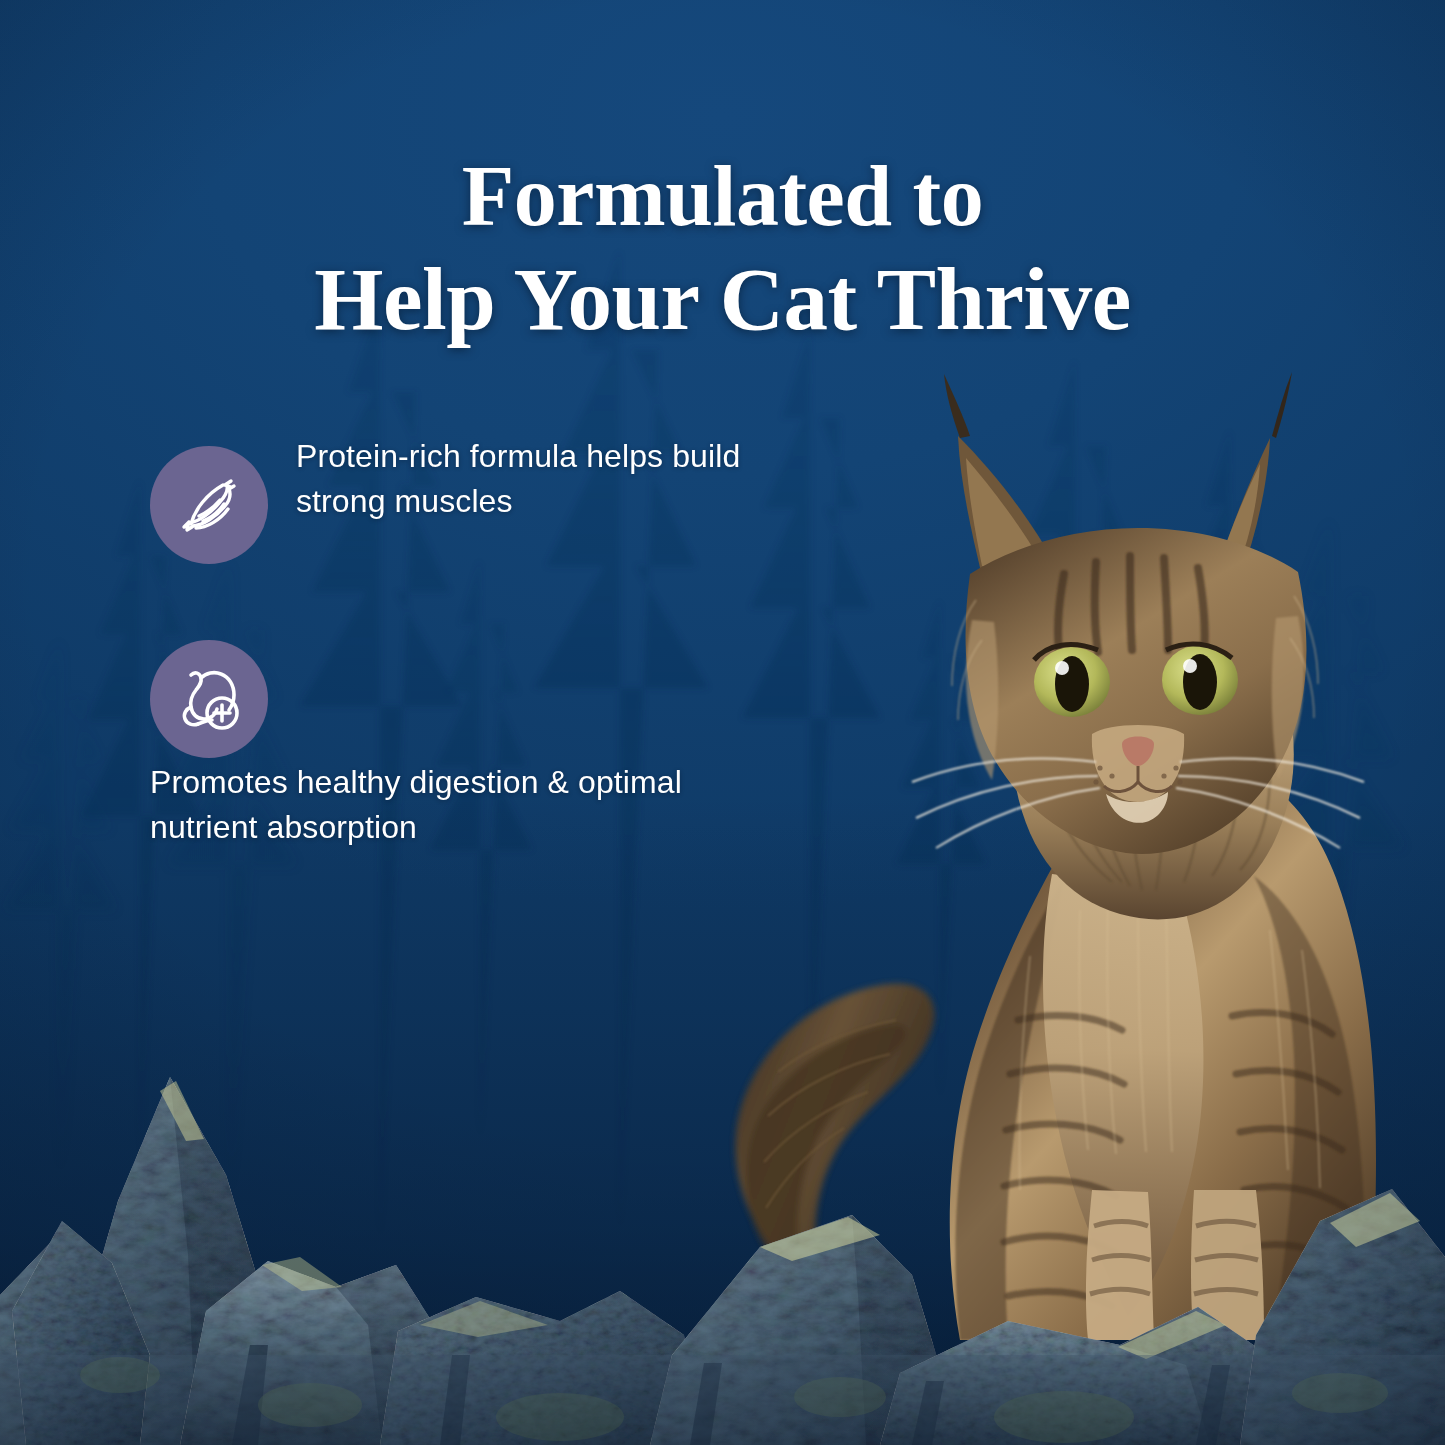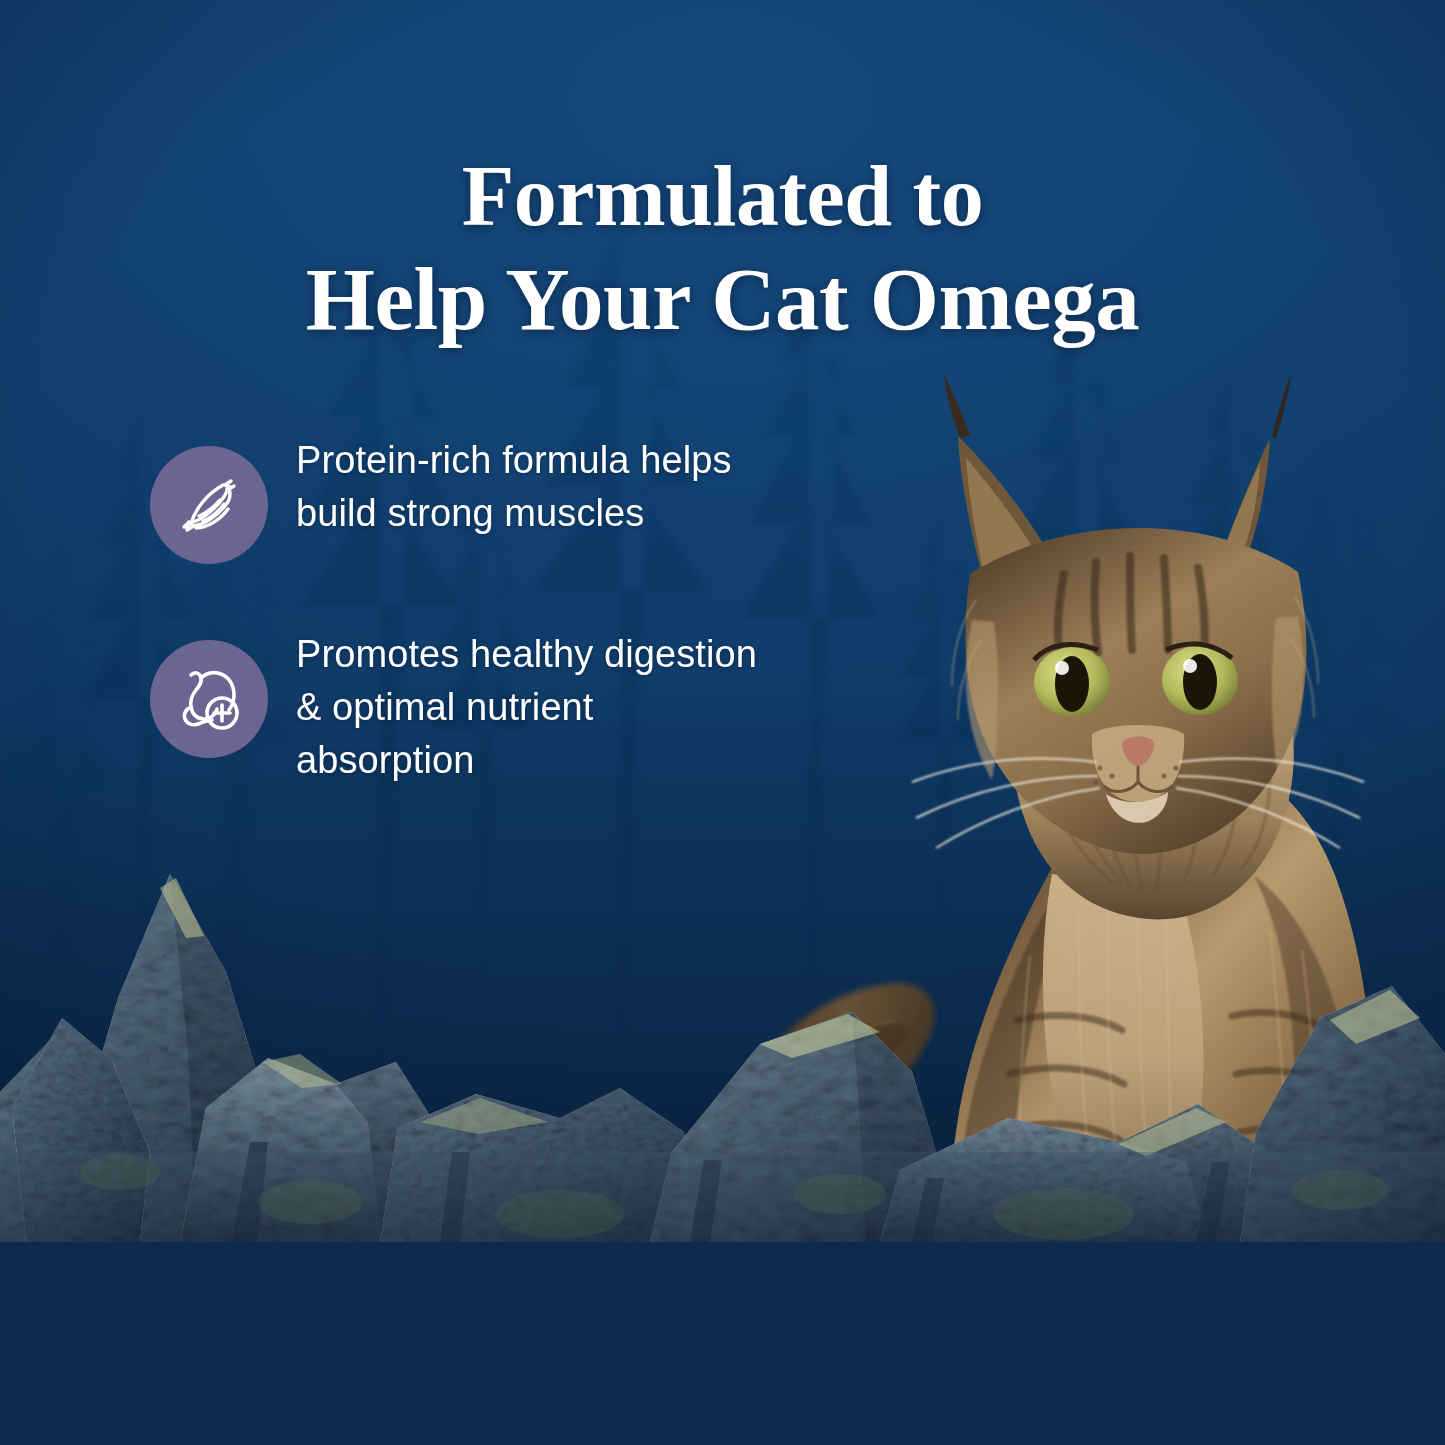--- a/index.html
+++ b/index.html
@@ -3,21 +3,21 @@
 <meta charset="utf-8">
 <style>
   html, body {
     margin: 0;
     padding: 0;
     background: #0d2b4e;
   }
   #stage {
     position: relative;
     width: 1445px;
-    height: 1242px;
+    height: 1445px;
     overflow: hidden;
     font-family: "Liberation Sans", sans-serif;
     background: #123f6e;
     -webkit-font-smoothing: antialiased;
   }
 
   
   .bg-base {
     position: absolute;
     inset: 0;
@@ -63,39 +63,39 @@
     left: 150px;
     top: 432px;
     width: 610px;
     z-index: 30;
   }
   .benefit {
     display: flex;
     align-items: flex-start;
     margin-bottom: 62px;
   }
-  .benefit:last-child { margin-bottom: 0; }
+  .benefit:last-child { margin-bottom: 0; flex-direction: column; }
 
   .badge {
     flex: 0 0 auto;
     width: 118px;
     height: 118px;
     border-radius: 50%;
     background: #6b6591;
     display: flex;
     align-items: center;
     justify-content: center;
     margin-right: 28px;
     margin-top: 14px;
   }
   .badge svg { display: block; }
 
   .benefit-text {
     color: #ffffff;
-    font-size: 38px;
+    font-size: 32px;
     line-height: 1.40;
     font-weight: 400;
     letter-spacing: 0.1px;
     padding-top: 2px;
     text-shadow: 0 1px 4px rgba(3,16,34,0.4);
   }
 
   
   .cat-wrap {
     position: absolute;
@@ -474,21 +474,21 @@
         <ellipse cx="120" cy="350" rx="40" ry="18"></ellipse>
         <ellipse cx="1340" cy="368" rx="48" ry="20"></ellipse>
       </g>
 
       <rect x="0" y="330" width="1445" height="90" fill="url(#rockDark)" opacity="0.35"></rect>
     </svg>
   </div>
 
   <h1 class="headline">
     <span class="l1">Formulated to</span>
-    <span class="l2">Help Your Cat Omega</span>
+    <span class="l2">Help Your Cat Thrive</span>
   </h1>
 
   <div class="benefits">
 
     <div class="benefit">
       <div class="badge">
         <svg width="72" height="72" viewBox="0 0 72 72" fill="none" stroke="#ffffff" stroke-width="3.4" stroke-linecap="round" stroke-linejoin="round">
           <path d="M18 55 C 22 40, 34 25, 50 16"></path>
           <path d="M17 54 C 26 52, 38 44, 47 33 C 53 26, 55 21, 54 17"></path>
           <path d="M20 57 C 30 56, 43 48, 52 37 C 57 31, 58 25, 56 20"></path>

